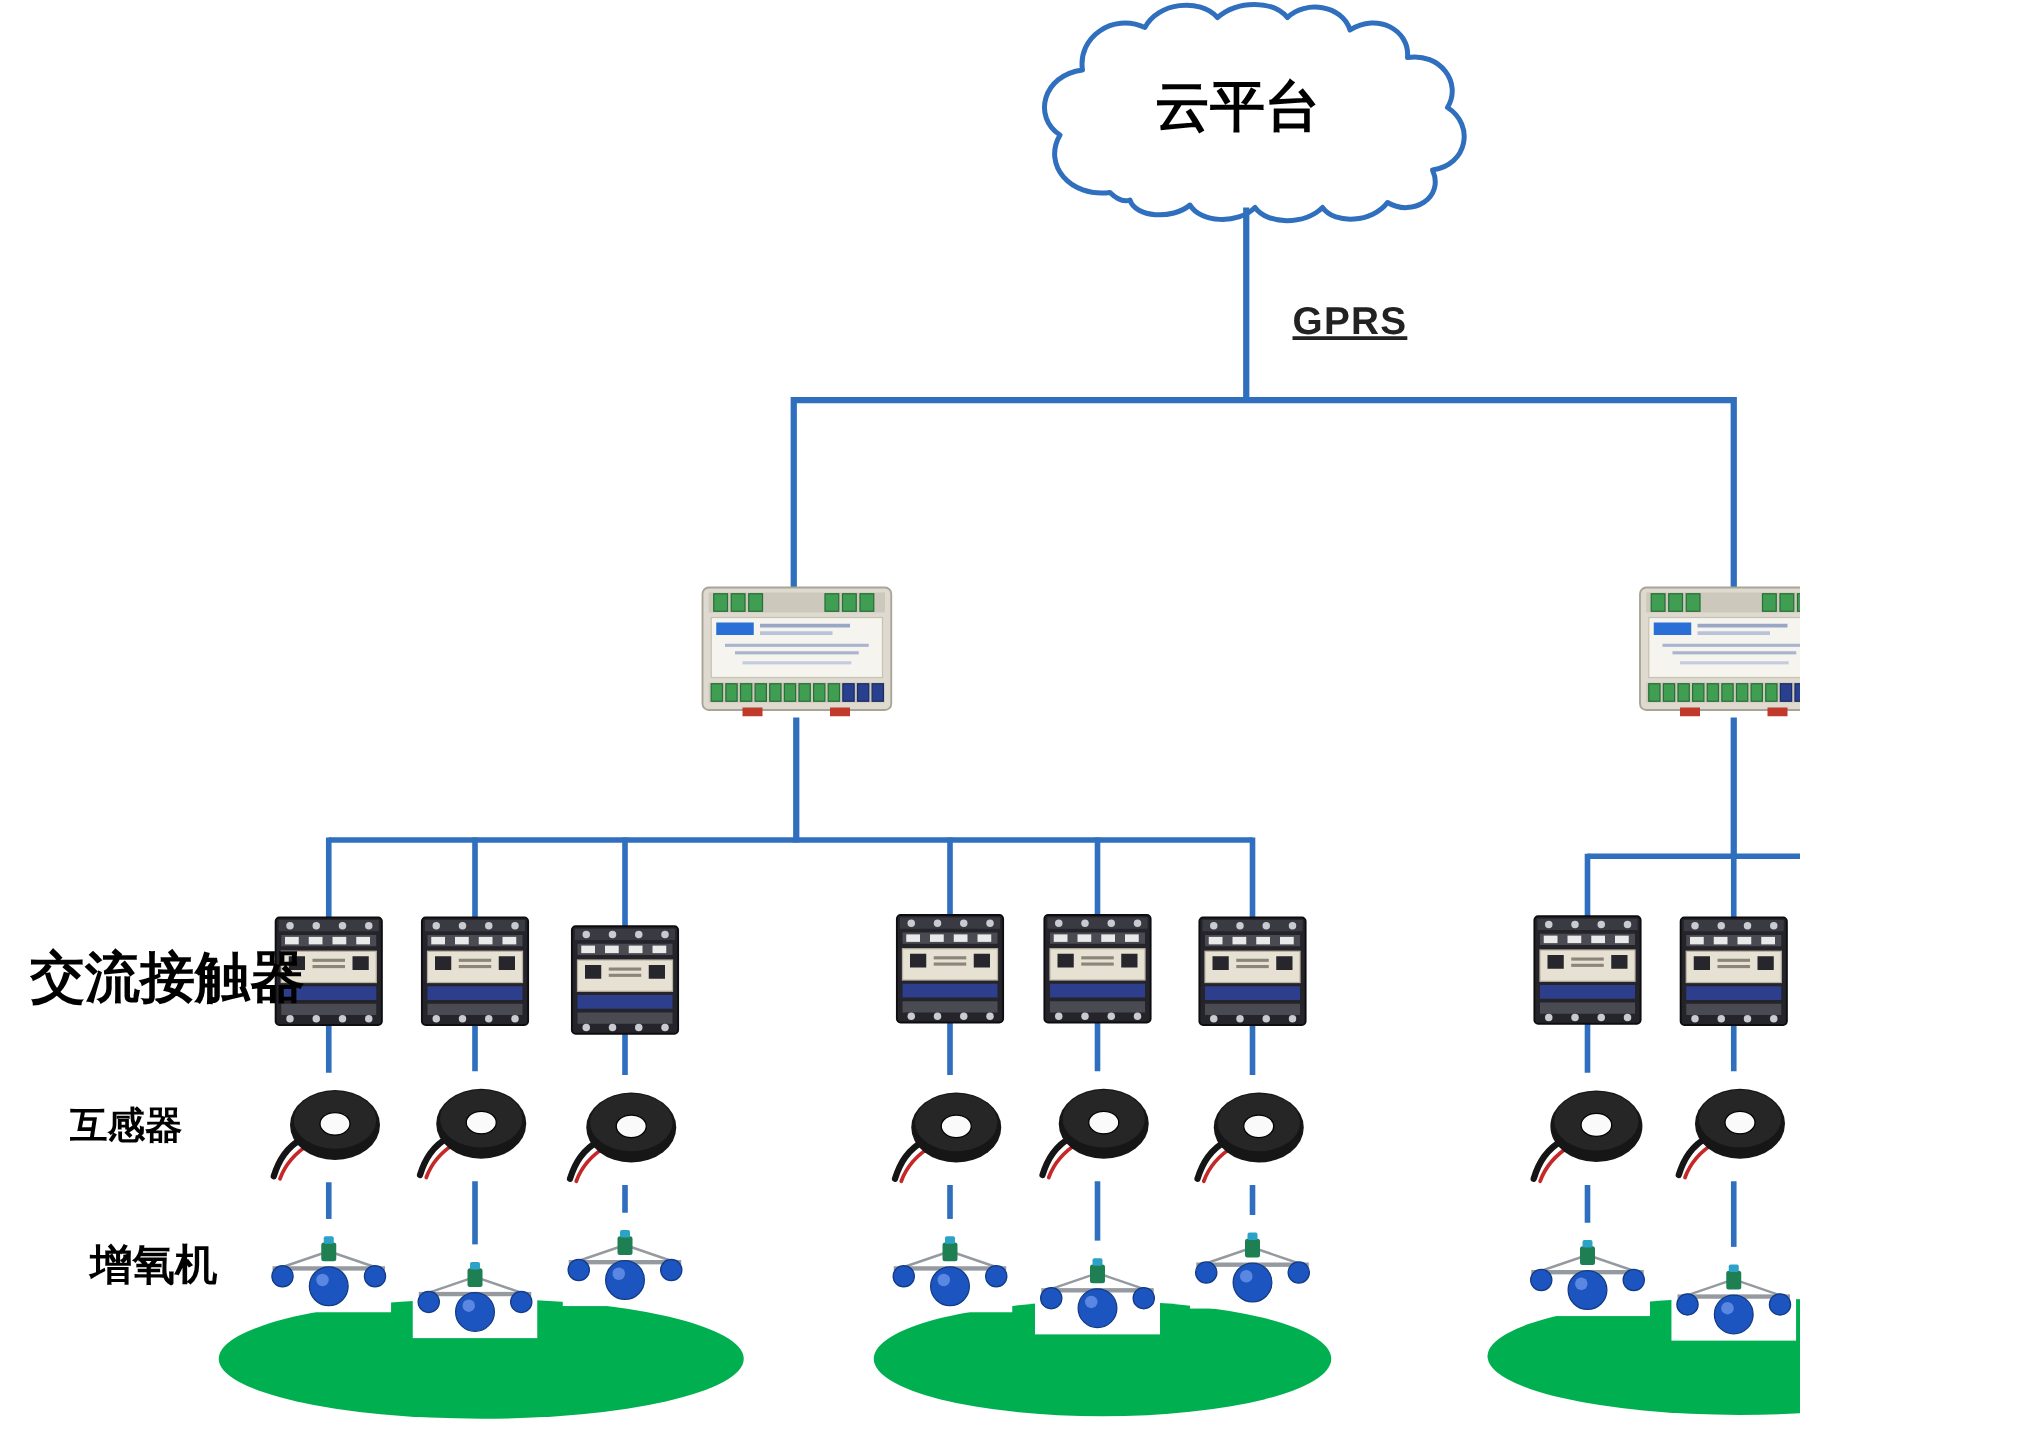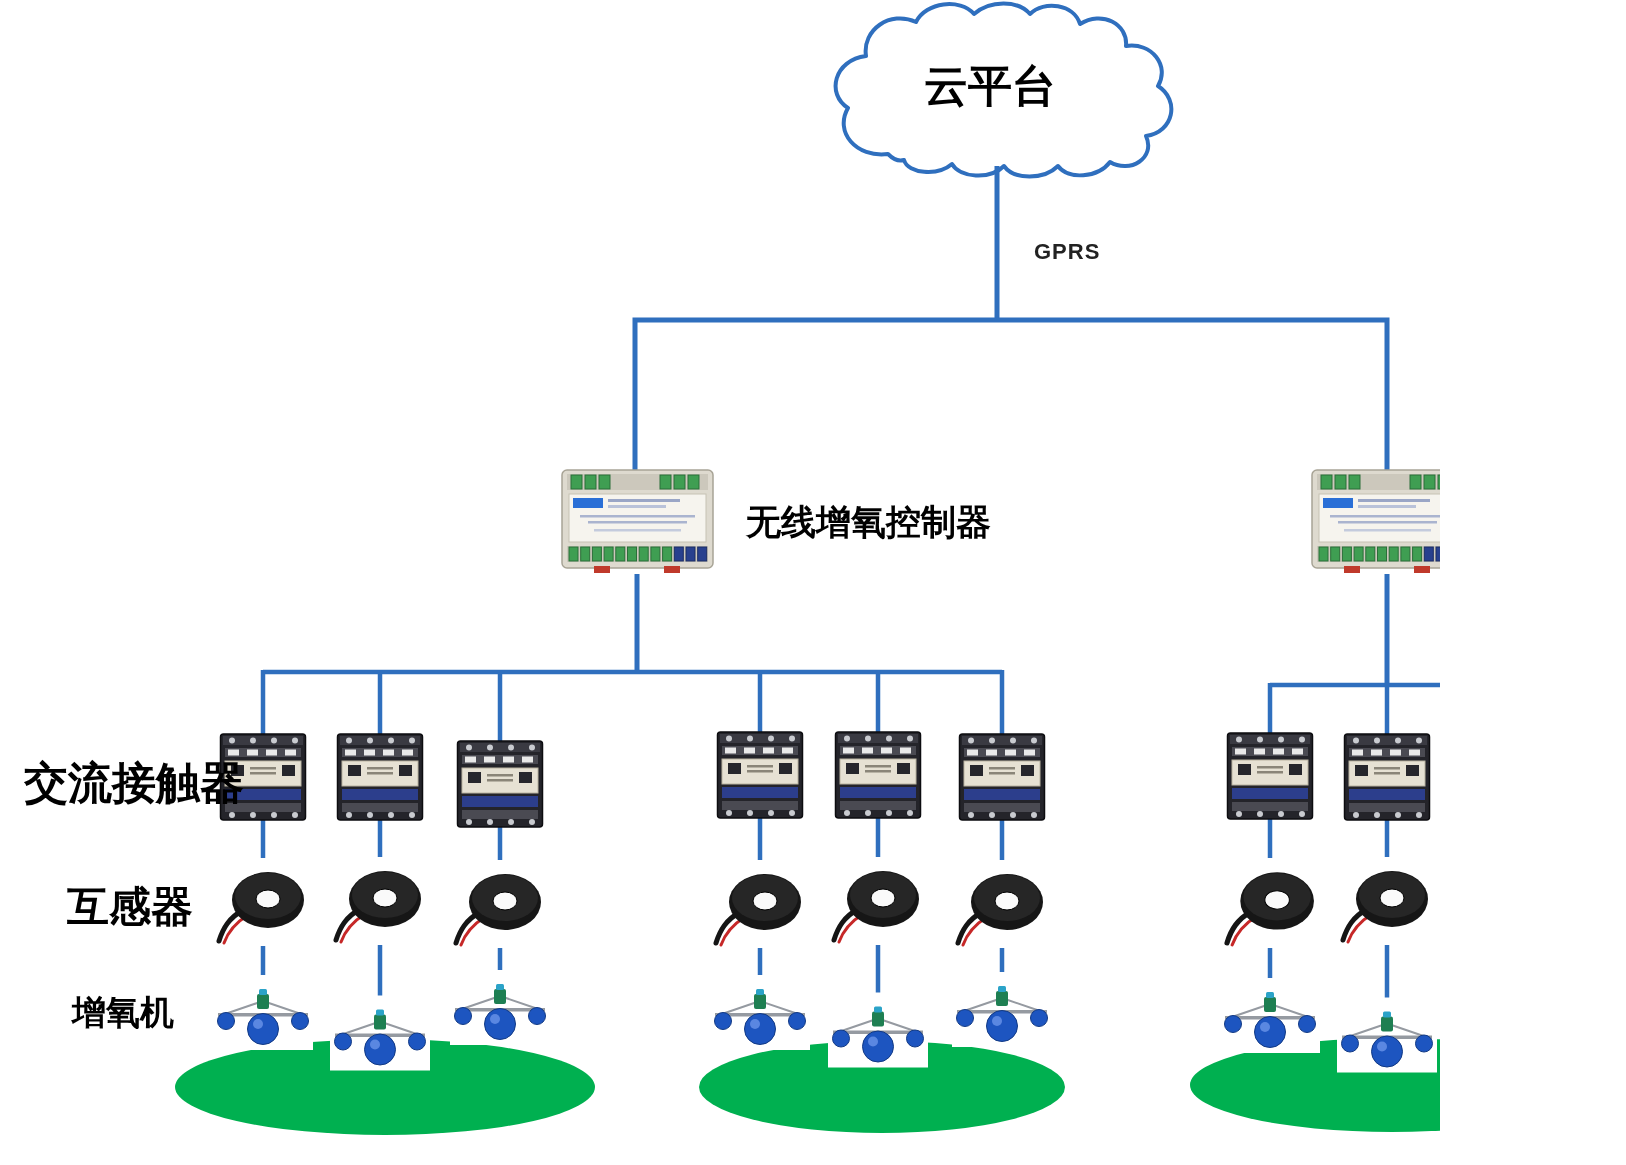--- a/index.html
+++ b/index.html
@@ -17,24 +17,24 @@
     width: 1626px; height: 1165px;
   }
   .label {
     position: absolute;
     font-weight: bold;
     color: #000000;
     white-space: nowrap;
     line-height: 1.1;
   }
   .lbl-cloud      { left: 900px;  top: 62px;  width: 180px; text-align: center; font-size: 44px; }
-  .lbl-gprs       { left: 1034px; top: 240px; font-size: 22px; color: #222222; letter-spacing: 1px; }
+  .lbl-gprs       { left: 1034px; top: 240px; font-size: 31px; color: #222222; letter-spacing: 1px; text-decoration: underline; }
   .lbl-controller { left: 746px;  top: 503px; font-size: 35px; }
   .lbl-contactor  { left: 24px;   top: 759px; font-size: 44px; }
-  .lbl-transformer{ left: 67px;   top: 884px; font-size: 42px; }
+  .lbl-transformer{ left: 56px;   top: 884px; font-size: 30px; }
   .lbl-aerator    { left: 72px;   top: 994px; font-size: 34px; }
 </style>
 </head>
 <body>
 
 <div id="canvas">
 
   <svg class="bg" viewBox="0 0 1626 1165" xmlns="http://www.w3.org/2000/svg">
 
     <defs>
@@ -191,18 +191,17 @@
     <use href="#sym-aerator" x="710" y="975" width="100" height="75"></use>
     <use href="#sym-aerator" x="828" y="990" width="100" height="80"></use>
     <use href="#sym-aerator" x="952" y="972" width="100" height="75"></use>
     <use href="#sym-aerator" x="1220" y="978" width="100" height="75"></use>
     <use href="#sym-aerator" x="1337" y="995" width="100" height="80"></use>
     <use href="#sym-aerator" x="1455" y="975" width="100" height="75"></use>
   </svg>
 
   <div class="label lbl-cloud">云平台</div>
   <div class="label lbl-gprs">GPRS</div>
-  <div class="label lbl-controller">无线增氧控制器</div>
   <div class="label lbl-contactor">交流接触器</div>
   <div class="label lbl-transformer">互感器</div>
   <div class="label lbl-aerator">增氧机</div>
 
 </div>
 
 </body></html>

